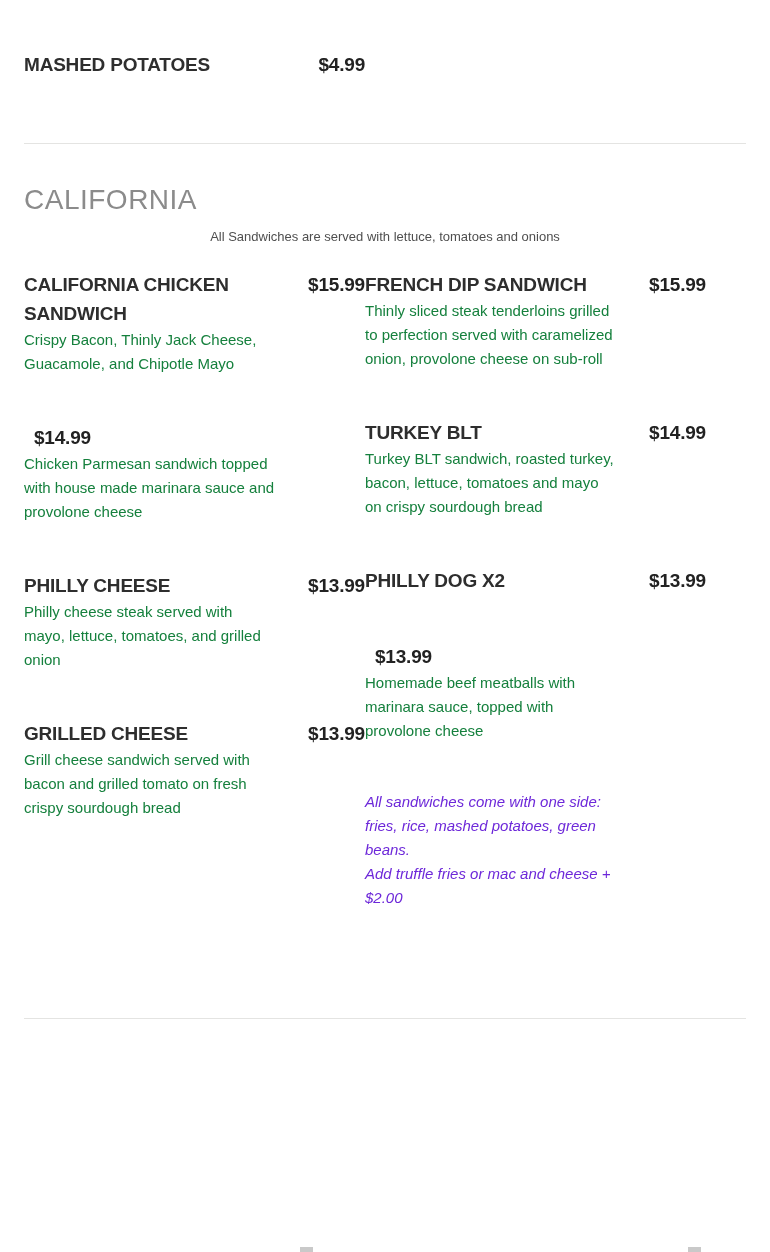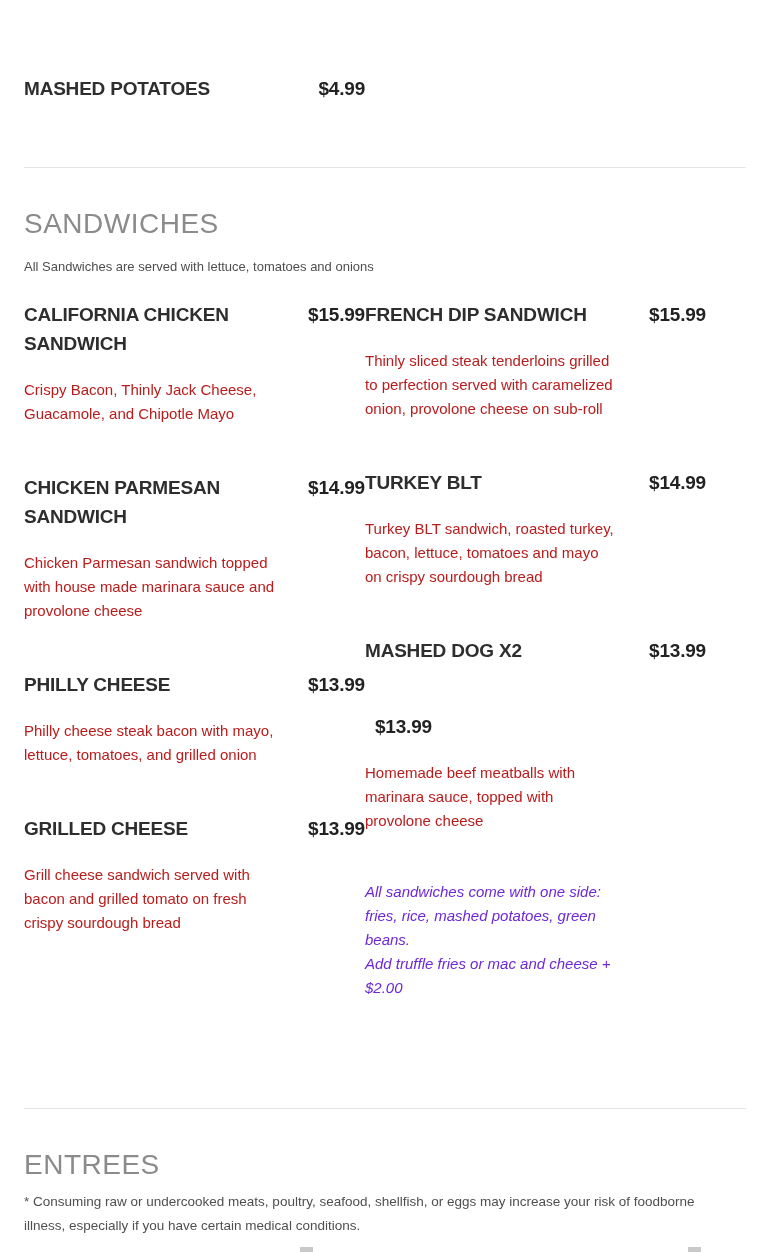--- a/index.html
+++ b/index.html
@@ -9,21 +9,21 @@
     height: 1252px;
     overflow: hidden;
     position: relative;
     font-family: "Liberation Sans", sans-serif;
     color: #2f2f2f;
   }
   .page { padding: 0 24px; }
 
   
   .sides-tail {
-    padding-top: 74px;
+    padding-top: 50px;
     width: 341px;
   }
 
   
   .divider {
     border: none;
     border-top: 1px solid #e4e4e2;
     height: 0;
   }
   .divider-1 { margin-top: 64px; }
@@ -32,24 +32,25 @@
   
   .section-title {
     margin-top: 39px;
     font-size: 28px;
     font-weight: 400;
     letter-spacing: 0.5px;
     color: #8b8b8b;
     line-height: 34px;
   }
   .section-subtitle {
-    margin-top: 17px;
+    margin-top: 11px;
     font-size: 13px;
     color: #4f4f4f;
     line-height: 17px;
+    text-align: center;
   }
 
   
   .columns {
     margin-top: 25px;
     display: flex;
   }
   .col { width: 341px; flex: 0 0 341px; }
 
   
@@ -70,24 +71,24 @@
   .item-price {
     font-size: 19px;
     font-weight: 700;
     letter-spacing: -0.2px;
     line-height: 29px;
     color: #222222;
     white-space: nowrap;
     margin-left: 10px;
   }
   .item-desc {
-    margin-top: 20px;
+    margin-top: 0;
     font-size: 15px;
     line-height: 24px;
-    color: #b91c1c;
+    color: #15803d;
     max-width: 252px;
   }
 
   
   .side-note {
     margin-top: 4px;
     font-style: italic;
     font-size: 15px;
     line-height: 24px;
     color: #6d28d9;
@@ -126,48 +127,47 @@
       <div class="item-row">
         <h3 class="item-name">MASHED POTATOES</h3>
         <div class="item-price">$4.99</div>
       </div>
     </article>
   </div>
 
   <hr class="divider divider-1">
 
   <section class="sandwiches-section">
-    <h2 class="section-title">SANDWICHES</h2>
+    <h2 class="section-title">CALIFORNIA</h2>
     <p class="section-subtitle">All Sandwiches are served with lettuce, tomatoes and onions</p>
 
     <div class="columns">
 
       <div class="col">
         <article class="menu-item">
           <div class="item-row">
             <h3 class="item-name">CALIFORNIA CHICKEN SANDWICH</h3>
             <div class="item-price">$15.99</div>
           </div>
           <p class="item-desc">Crispy Bacon, Thinly Jack Cheese, Guacamole, and Chipotle Mayo</p>
         </article>
 
         <article class="menu-item">
           <div class="item-row">
-            <h3 class="item-name">CHICKEN PARMESAN SANDWICH</h3>
             <div class="item-price">$14.99</div>
           </div>
           <p class="item-desc">Chicken Parmesan sandwich topped with house made marinara sauce and provolone cheese</p>
         </article>
 
         <article class="menu-item">
           <div class="item-row">
             <h3 class="item-name">PHILLY CHEESE</h3>
             <div class="item-price">$13.99</div>
           </div>
-          <p class="item-desc">Philly cheese steak bacon with mayo, lettuce, tomatoes, and grilled onion</p>
+          <p class="item-desc">Philly cheese steak served with mayo, lettuce, tomatoes, and grilled onion</p>
         </article>
 
         <article class="menu-item">
           <div class="item-row">
             <h3 class="item-name">GRILLED CHEESE</h3>
             <div class="item-price">$13.99</div>
           </div>
           <p class="item-desc">Grill cheese sandwich served with bacon and grilled tomato on fresh crispy sourdough bread</p>
         </article>
       </div>
@@ -184,21 +184,21 @@
         <article class="menu-item">
           <div class="item-row">
             <h3 class="item-name">TURKEY BLT</h3>
             <div class="item-price">$14.99</div>
           </div>
           <p class="item-desc">Turkey BLT sandwich, roasted turkey, bacon, lettuce, tomatoes and mayo on crispy sourdough bread</p>
         </article>
 
         <article class="menu-item">
           <div class="item-row">
-            <h3 class="item-name">MASHED DOG X2</h3>
+            <h3 class="item-name">PHILLY DOG X2</h3>
             <div class="item-price">$13.99</div>
           </div>
         </article>
 
         <article class="menu-item">
           <div class="item-row">
             <div class="item-price">$13.99</div>
           </div>
           <p class="item-desc">Homemade beef meatballs with marinara sauce, topped with provolone cheese</p>
         </article>
@@ -207,21 +207,17 @@
           <p>All sandwiches come with one side: fries, rice, mashed potatoes, green beans.</p>
           <p>Add truffle fries or mac and cheese + $2.00</p>
         </div>
       </div>
 
     </div>
   </section>
 
   <hr class="divider divider-2">
 
-  <section>
-    <h2 class="section-title">ENTREES</h2>
-    <p class="disclaimer">* Consuming raw or undercooked meats, poultry, seafood, shellfish, or eggs may increase your risk of foodborne illness, especially if you have certain medical conditions.</p>
-  </section>
 
 </div>
 
 <div class="cutoff-remnant left"></div>
 <div class="cutoff-remnant right"></div>
 
 </body></html>

